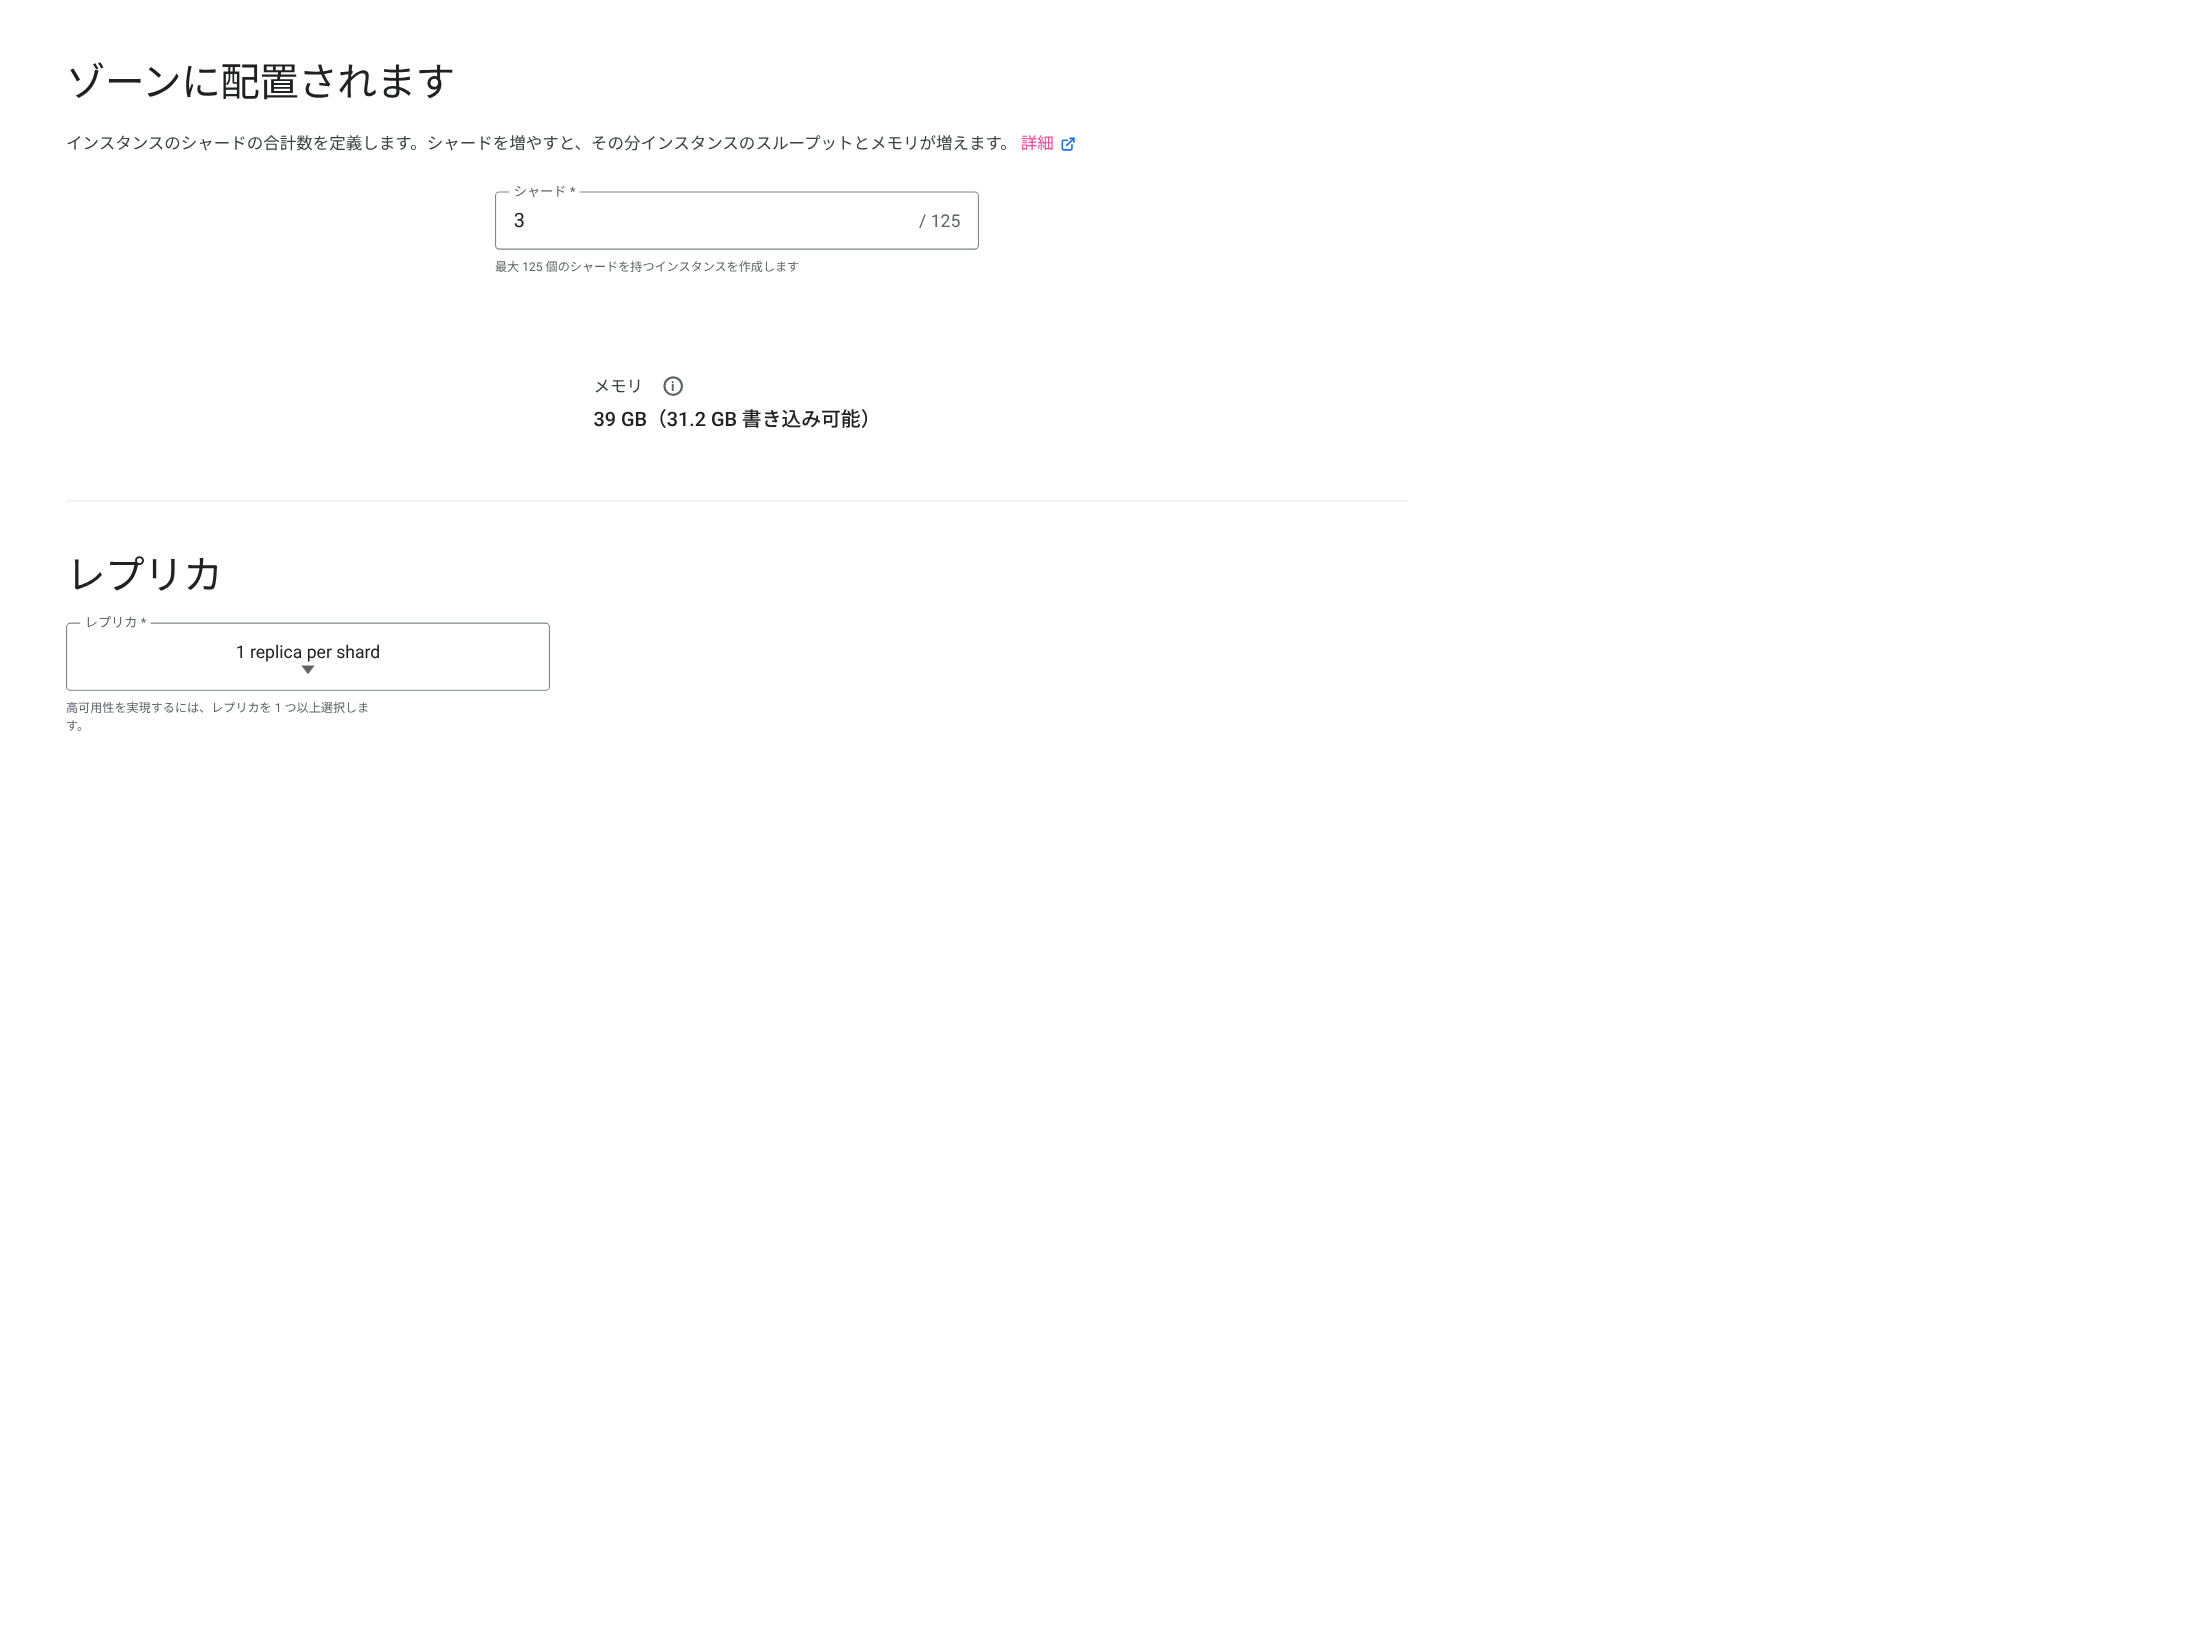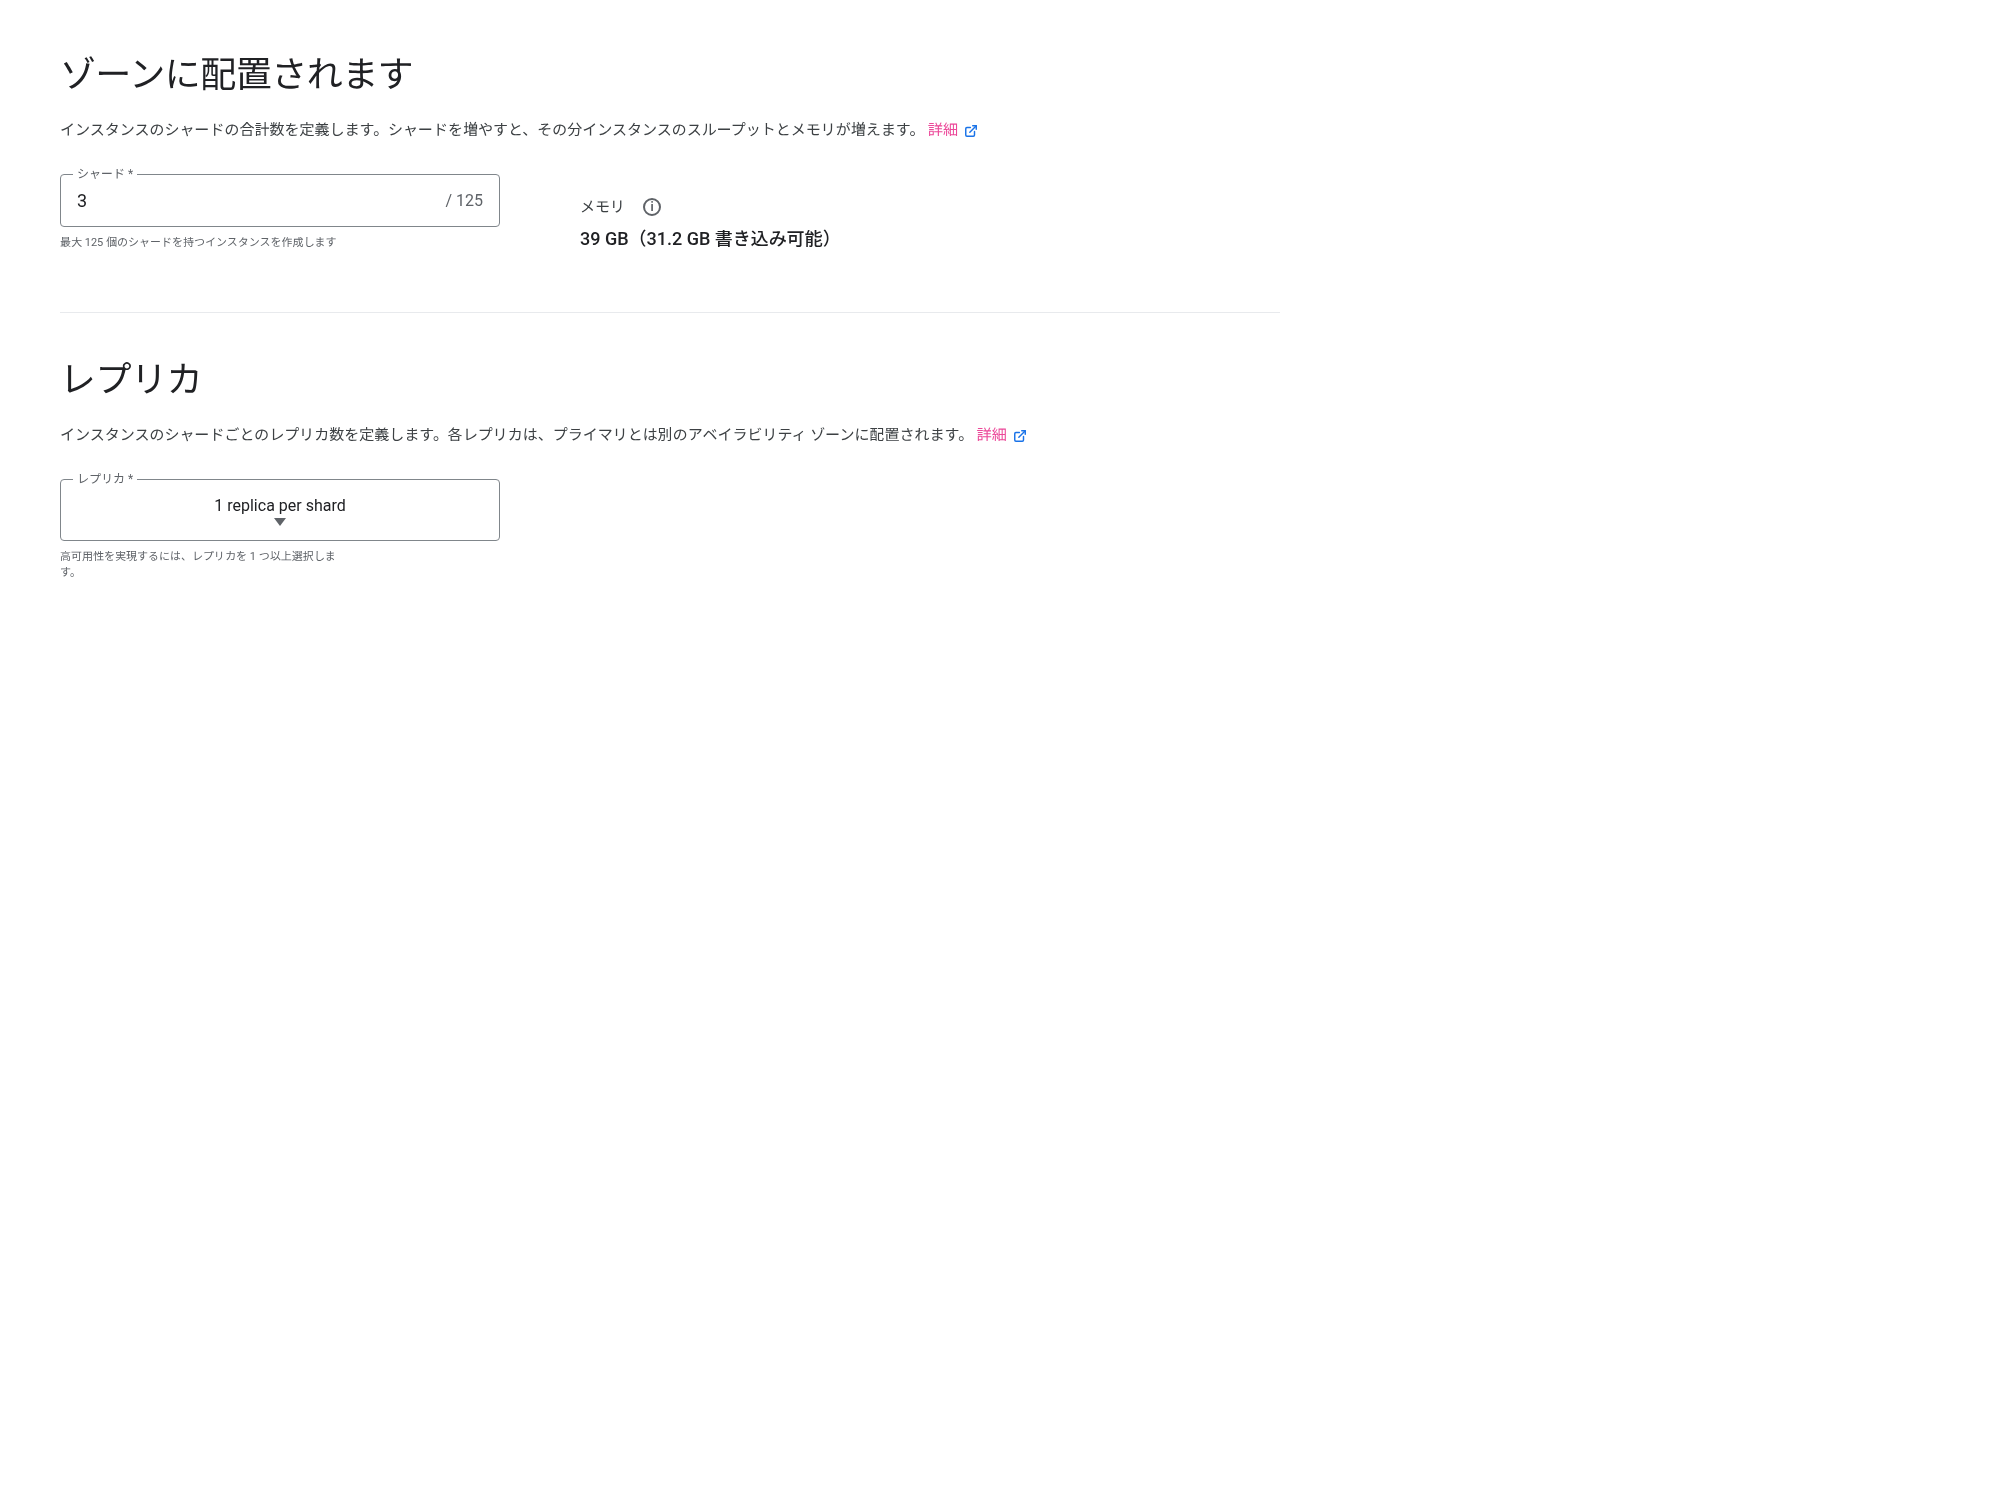--- a/index.html
+++ b/index.html
@@ -46,22 +46,23 @@
     .external-link-icon {
       display: inline-block;
       width: 14px;
       height: 14px;
       vertical-align: middle;
       margin-left: 2px;
     }
 
     .form-row {
       display: flex;
-      align-items: flex-end;
+      align-items: center;
       gap: 80px;
+      flex-direction: column;
     }
 
     .form-field-group {
       flex: 0 0 auto;
     }
 
     .input-wrapper {
       position: relative;
       width: 440px;
       border: 1px solid #80868b;
@@ -224,31 +225,20 @@
       </div>
       <div class="memory-value">39 GB（31.2 GB 書き込み可能）</div>
     </div>
   </div>
 </div>
 
 <div class="divider"></div>
 
 <div class="section">
   <h1 class="section-title">レプリカ</h1>
-  <p class="section-description">
-    <span>インスタンスのシャードごとのレプリカ数を定義します。各レプリカは、プライマリとは別のアベイラビリティ ゾーンに配置されます。</span>
-    <a class="link">
-      <span>詳細</span>
-      <svg class="external-link-icon" viewBox="0 0 24 24" fill="none" stroke="#1a73e8" stroke-width="2.5" stroke-linecap="round" stroke-linejoin="round">
-        <path d="M18 13v6a2 2 0 0 1-2 2H5a2 2 0 0 1-2-2V8a2 2 0 0 1 2-2h6"></path>
-        <polyline points="15 3 21 3 21 9"></polyline>
-        <line x1="10" y1="14" x2="21" y2="3"></line>
-      </svg>
-    </a>
-  </p>
 
   <div class="form-field-group">
     <div class="select-wrapper">
       <span class="select-label input-label-required">レプリカ</span>
       <div class="select-row">
         <span class="select-value">1 replica per shard</span>
         <span class="chevron-down"></span>
       </div>
     </div>
     <p class="field-hint">高可用性を実現するには、レプリカを 1 つ以上選択します。</p>

